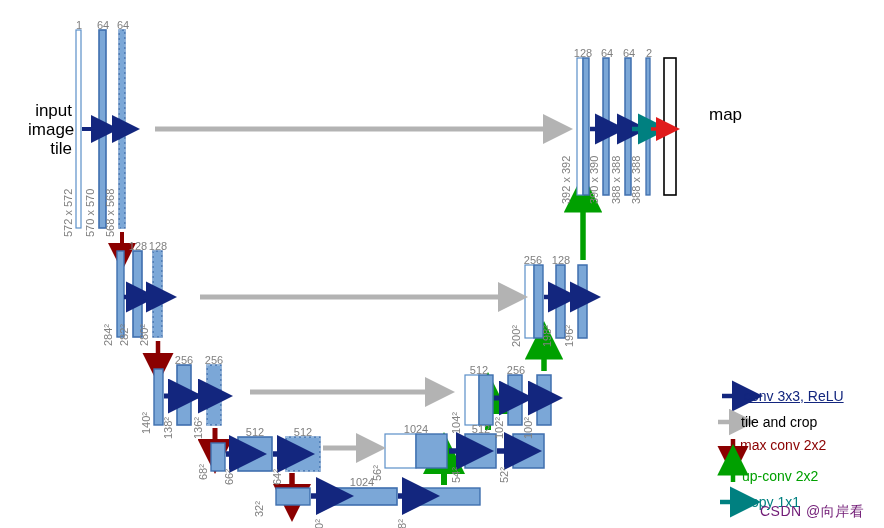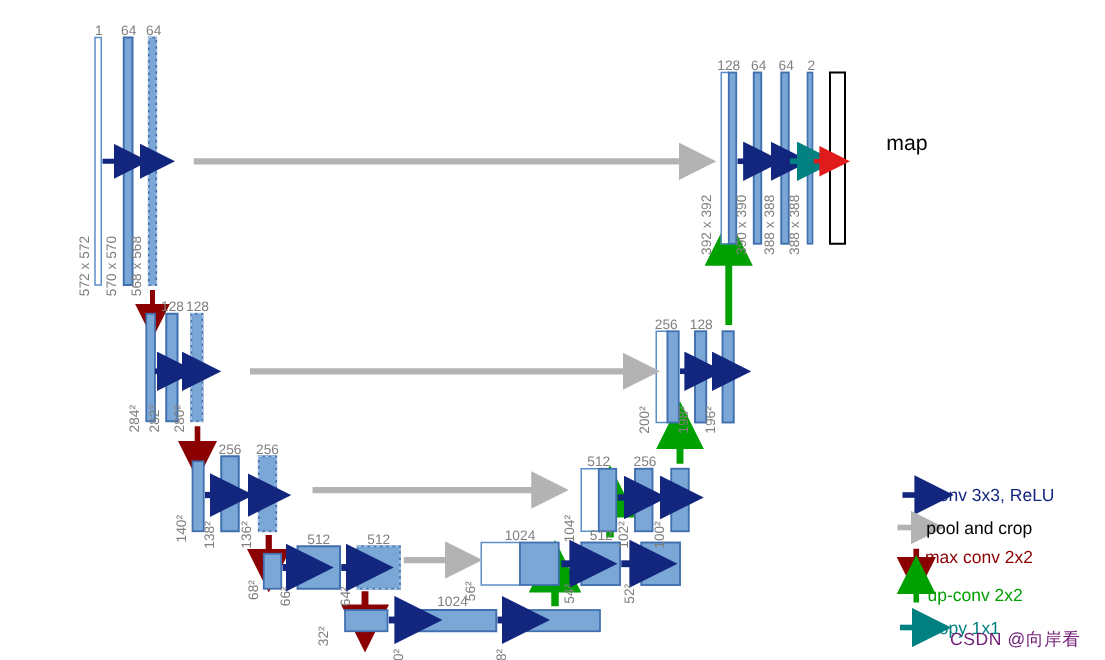--- a/index.html
+++ b/index.html
@@ -253,20 +253,25 @@
       <line x1="733" y1="439" x2="733" y2="450" stroke="#8b0000" stroke-width="4.5" marker-end="url(#ah-red)"></line>
     </g>
     <g>
       <line x1="733" y1="482" x2="733" y2="471" stroke="#00a000" stroke-width="4.5" marker-end="url(#ah-green)"></line>
     </g>
     <g>
       <line x1="720" y1="502" x2="734" y2="502" stroke="#008080" stroke-width="4.5" marker-end="url(#ah-teal)"></line>
     </g>
   </svg>
 
+  <div class="txt bigtext" style="left:28px; top:101px; width:44px; text-align:right;">
+    <div>input</div>
+    <div>image</div>
+    <div>tile</div>
+  </div>
 
   <div class="txt bigtext" style="left:709px; top:105px;">
     <div>map</div>
   </div>
 
   <div class="txt chan" style="left:79px; top:20px;">1</div>
   <div class="txt chan" style="left:103px; top:20px;">64</div>
   <div class="txt chan" style="left:123px; top:20px;">64</div>
 
   <div class="txt sizelbl" style="left:74px; top:226px;">572 x 572</div>
@@ -324,21 +329,21 @@
   <div class="txt chan" style="left:583px; top:48px;">128</div>
   <div class="txt chan" style="left:607px; top:48px;">64</div>
   <div class="txt chan" style="left:629px; top:48px;">64</div>
   <div class="txt chan" style="left:649px; top:48px;">2</div>
 
   <div class="txt sizelbl" style="left:572px; top:193px;">392 x 392</div>
   <div class="txt sizelbl" style="left:600px; top:193px;">390 x 390</div>
   <div class="txt sizelbl" style="left:622px; top:193px;">388 x 388</div>
   <div class="txt sizelbl" style="left:642px; top:193px;">388 x 388</div>
 
-  <div class="txt legend-label" style="left:744px; top:389px; color:#13267e;">conv 3x3, ReLU</div>
-  <div class="txt legend-label" style="left:741px; top:415px; color:#000000;">pool and crop</div>
+  <div class="txt legend-label" style="left:744px; top:389px; color:#13267e;text-decoration:underline;">conv 3x3, ReLU</div>
+  <div class="txt legend-label" style="left:741px; top:415px; color:#000000;">tile and crop</div>
   <div class="txt legend-label" style="left:740px; top:438px; color:#8b0000;">max conv 2x2</div>
   <div class="txt legend-label" style="left:742px; top:469px; color:#00a000;">up-conv 2x2</div>
   <div class="txt legend-label" style="left:744px; top:495px; color:#008080;">copy 1x1</div>
 
   <div class="txt watermark" style="left:760px; top:504px;">CSDN @向岸看</div>
 
 </div>
 
 </body></html>

